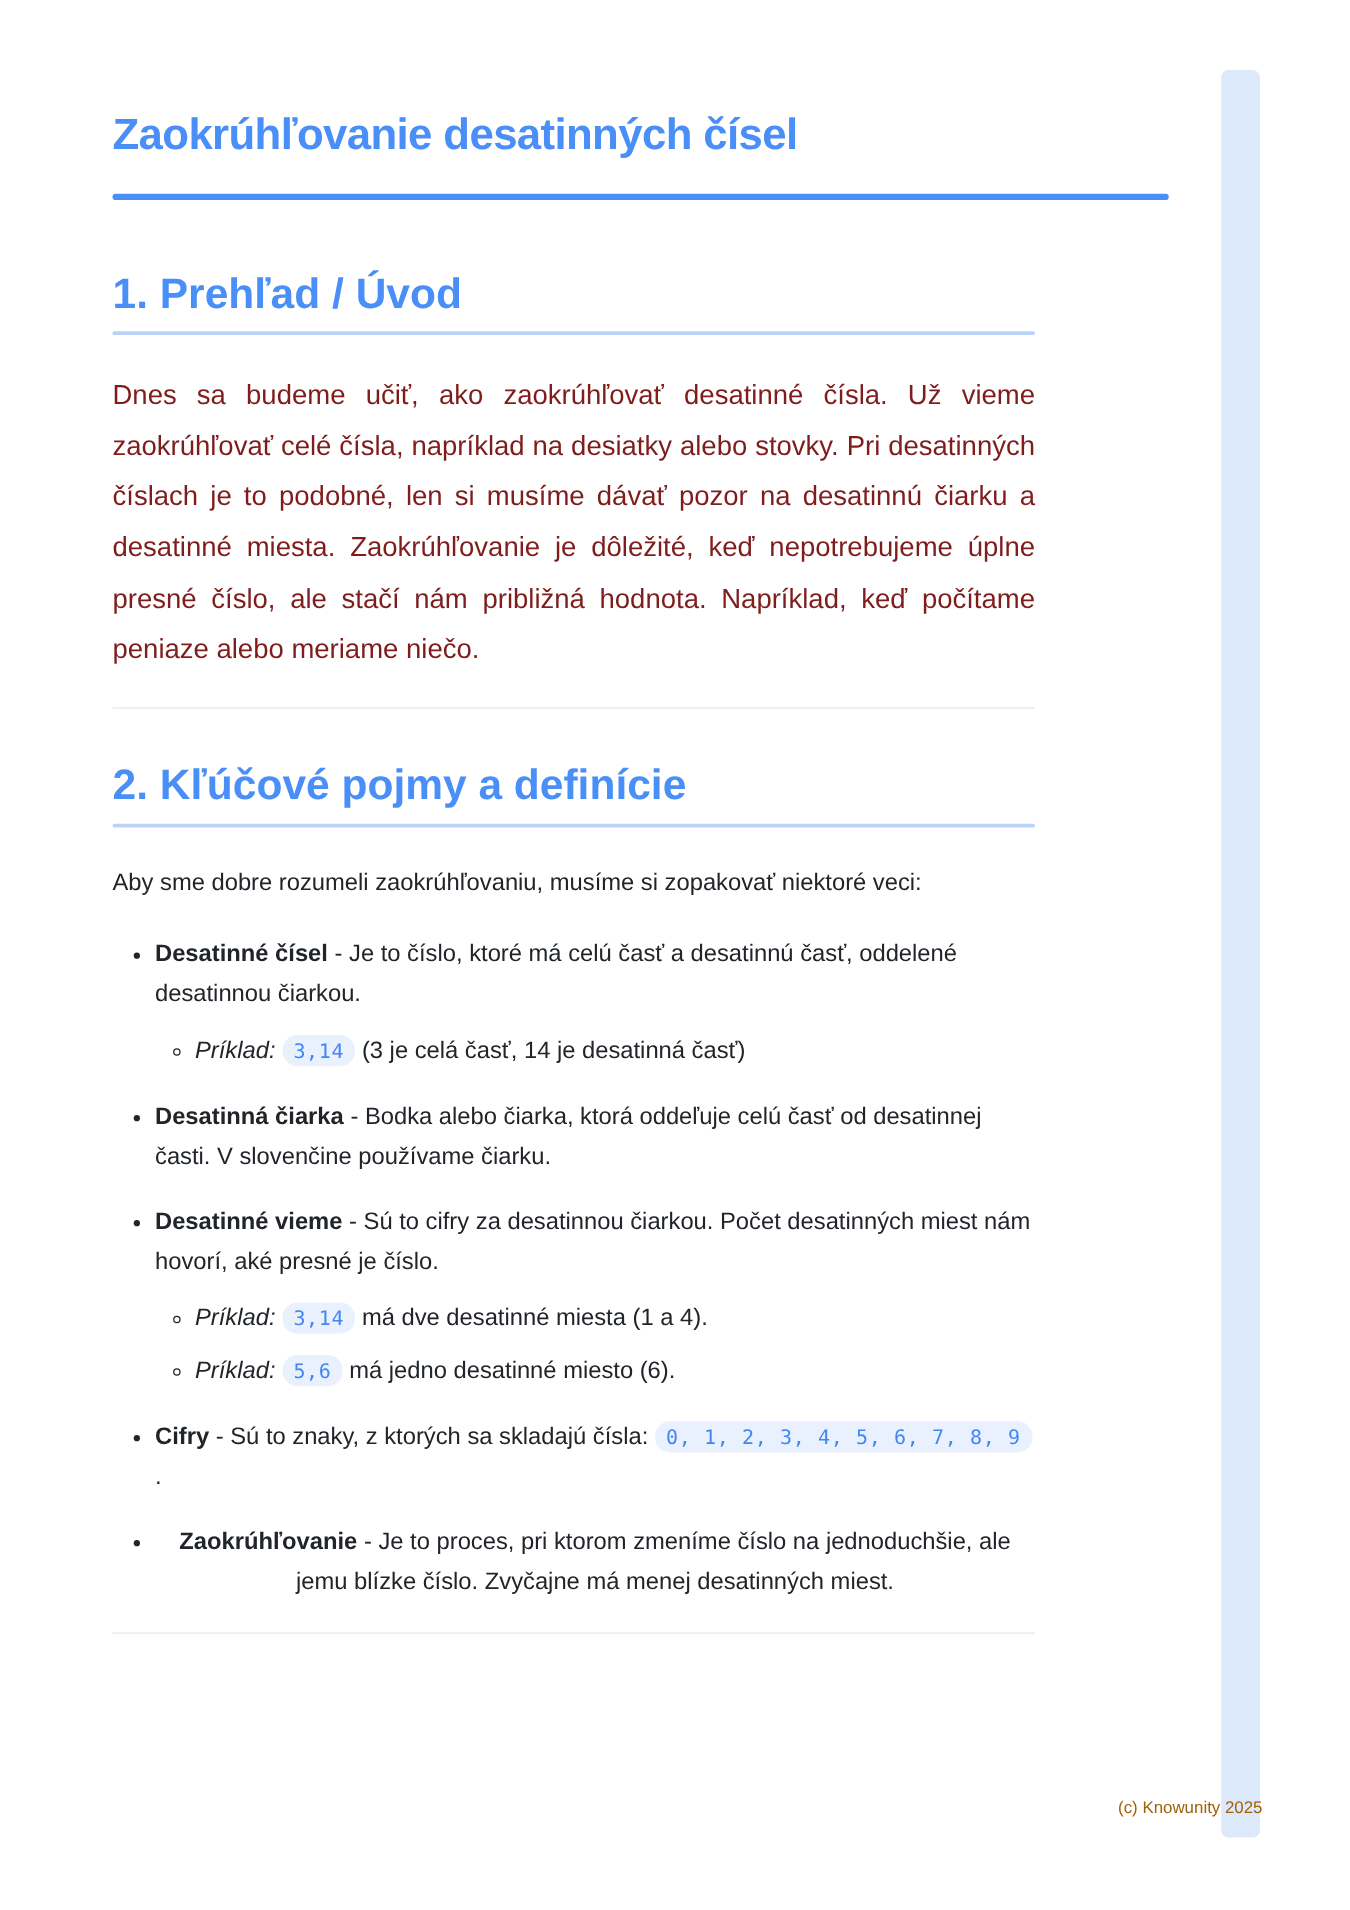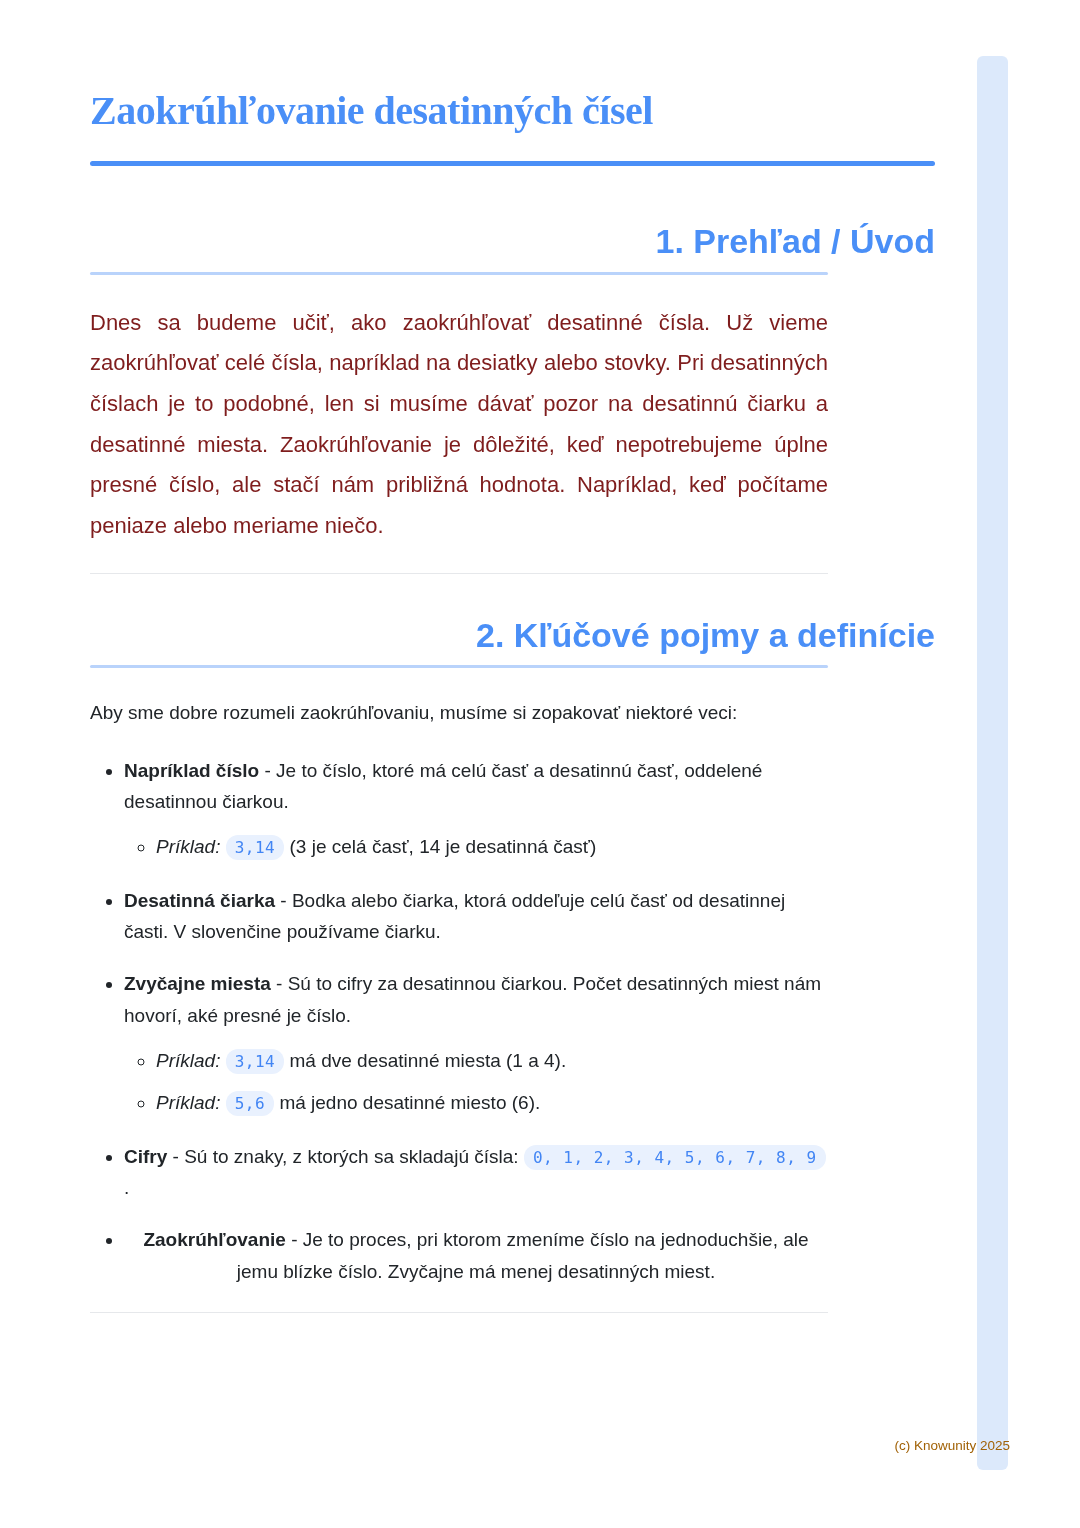--- a/index.html
+++ b/index.html
@@ -26,41 +26,39 @@
     border-radius: 6px;
   }
   .content {
     position: absolute;
     left: 90px;
     top: 0;
     width: 845px;
   }
   h1.doc-title {
     margin: 85px 0 0 0;
-    font-size: 40px;
+    font-size: 35px;
     line-height: 1.3;
     font-weight: 700;
     color: #4a8ff7;
     letter-spacing: -0.5px;
-    font-family: Liberation Serif, serif;
   }
   .title-rule {
     margin-top: 24px;
     width: 845px;
     height: 5px;
     background: #4a8ff7;
     border-radius: 3px;
   }
   h2.section-heading {
     margin: 0;
     font-size: 34px;
     line-height: 1.25;
     font-weight: 700;
     color: #4a8ff7;
-    text-align: right;
   }
   .h2-rule {
     margin-top: 9px;
     width: 738px;
     height: 3px;
     background: #b9d3fb;
     border-radius: 2px;
   }
   section.sec-1 { margin-top: 54px; }
   section.sec-2 { margin-top: 40px; }
@@ -153,35 +151,35 @@
     <div class="divider"></div>
 
     <section class="sec-2">
       <h2 class="section-heading">2. Kľúčové pojmy a definície</h2>
       <div class="h2-rule"></div>
       <p class="intro-par">Aby sme dobre rozumeli zaokrúhľovaniu, musíme si zopakovať niektoré veci:</p>
 
       <ul class="concepts">
 
         <li>
-          <strong class="term">Napríklad číslo</strong><span> - Je to číslo, ktoré má celú časť a desatinnú časť, oddelené desatinnou čiarkou.</span>
+          <strong class="term">Desatinné čísel</strong><span> - Je to číslo, ktoré má celú časť a desatinnú časť, oddelené desatinnou čiarkou.</span>
           <ul class="examples">
             <li>
               <em class="example-label">Príklad:</em>
               <code class="chip">3,14</code><span> (3 je celá časť, 14 je desatinná časť)</span>
             </li>
           </ul>
         </li>
 
         <li>
           <strong class="term">Desatinná čiarka</strong><span> - Bodka alebo čiarka, ktorá oddeľuje celú časť od desatinnej časti. V slovenčine používame čiarku.</span>
         </li>
 
         <li>
-          <strong class="term">Zvyčajne miesta</strong><span> - Sú to cifry za desatinnou čiarkou. Počet desatinných miest nám hovorí, aké presné je číslo.</span>
+          <strong class="term">Desatinné vieme</strong><span> - Sú to cifry za desatinnou čiarkou. Počet desatinných miest nám hovorí, aké presné je číslo.</span>
           <ul class="examples">
             <li>
               <em class="example-label">Príklad:</em>
               <code class="chip">3,14</code><span> má dve desatinné miesta (1 a 4).</span>
             </li>
             <li>
               <em class="example-label">Príklad:</em>
               <code class="chip">5,6</code><span> má jedno desatinné miesto (6).</span>
             </li>
           </ul>

